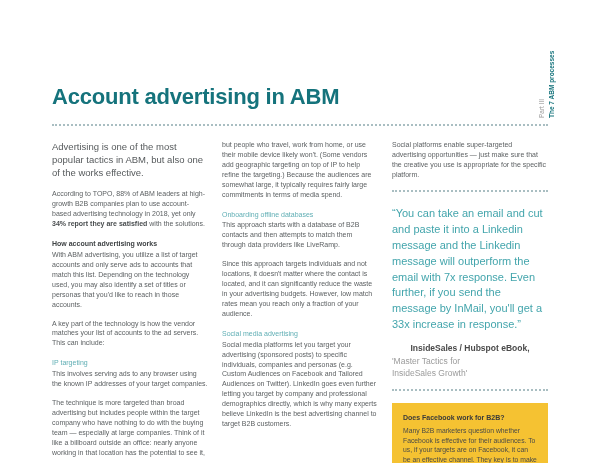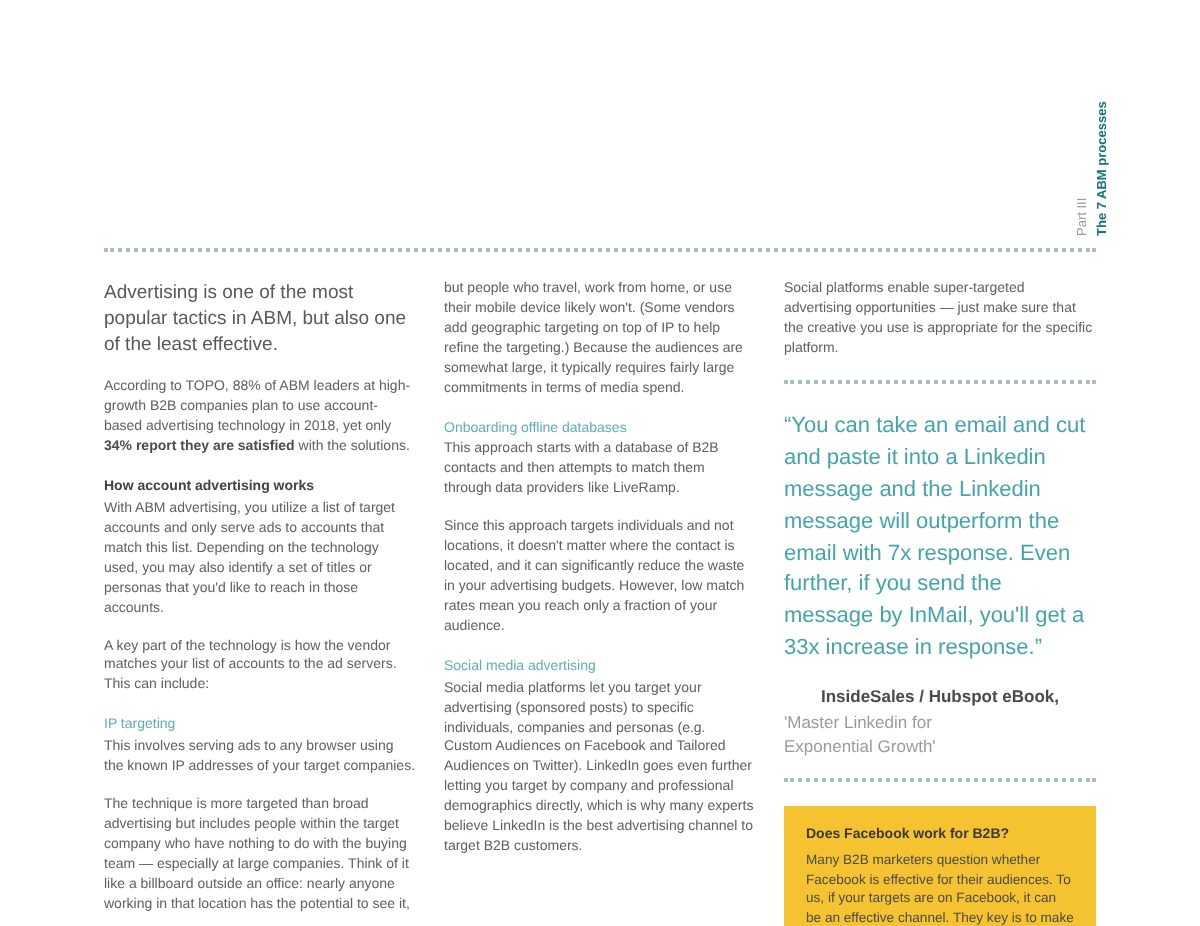--- a/index.html
+++ b/index.html
@@ -67,31 +67,32 @@
   }
   .callout-body {
     margin: 0; font-size: 6.8px; color: #4b4b47; line-height: 1.42;
   }
 </style>
 </head>
 <body>
 
 <div class="page">
 
+  <h1 class="title">Account advertising in ABM</h1>
   <div class="title-rule"></div>
 
   <div class="side-label">
     <span class="part">Part III</span>
     <span class="section">The 7 ABM processes</span>
   </div>
 
   <div class="columns">
 
     <div class="col">
-      <p class="intro">Advertising is one of the most popular tactics in ABM, but also one of the least effective.</p>
+      <p class="intro">Advertising is one of the most popular tactics in ABM, but also one of the works effective.</p>
       <p class="body"><span>According to TOPO, 88% of ABM leaders at high-growth B2B companies plan to use account-based advertising technology in 2018, yet only </span><strong>34% report they are satisfied</strong><span> with the solutions.</span></p>
       <p class="bold-head">How account advertising works</p>
       <p class="body">With ABM advertising, you utilize a list of target accounts and only serve ads to accounts that match this list. Depending on the technology used, you may also identify a set of titles or personas that you'd like to reach in those accounts.</p>
       <p class="body">A key part of the technology is how the vendor matches your list of accounts to the ad servers. This can include:</p>
       <p class="subhead">IP targeting</p>
       <p class="body">This involves serving ads to any browser using the known IP addresses of your target companies.</p>
       <p class="body">The technique is more targeted than broad advertising but includes people within the target company who have nothing to do with the buying team — especially at large companies. Think of it like a billboard outside an office: nearly anyone working in that location has the potential to see it,</p>
     </div>
 
     <div class="col">
@@ -101,21 +102,21 @@
       <p class="body">Since this approach targets individuals and not locations, it doesn't matter where the contact is located, and it can significantly reduce the waste in your advertising budgets. However, low match rates mean you reach only a fraction of your audience.</p>
       <p class="subhead">Social media advertising</p>
       <p class="body">Social media platforms let you target your advertising (sponsored posts) to specific individuals, companies and personas (e.g. Custom Audiences on Facebook and Tailored Audiences on Twitter). LinkedIn goes even further letting you target by company and professional demographics directly, which is why many experts believe LinkedIn is the best advertising channel to target B2B customers.</p>
     </div>
 
     <div class="col">
       <p class="body">Social platforms enable super-targeted advertising opportunities — just make sure that the creative you use is appropriate for the specific platform.</p>
       <div class="col-rule"></div>
       <p class="quote">“You can take an email and cut and paste it into a Linkedin message and the Linkedin message will outperform the email with 7x response. Even further, if you send the message by InMail, you'll get a 33x increase in response.”</p>
       <p class="attr-name">InsideSales / Hubspot eBook,</p>
-      <p class="attr-work">'Master Linkedin for Exponential Growth'</p>
+      <p class="attr-work">'Master Tactics for InsideSales Growth'</p>
       <div class="col-rule"></div>
       <div class="callout">
         <p class="callout-title">Does Facebook work for B2B?</p>
         <p class="callout-body">Many B2B marketers question whether Facebook is effective for their audiences. To us, if your targets are on Facebook, it can be an effective channel. They key is to make the offers 'Facebooky' — leading with content instead of sales messages, etc. — so the experience isn't jarring.</p>
       </div>
     </div>
 
   </div>
 </div>
 

